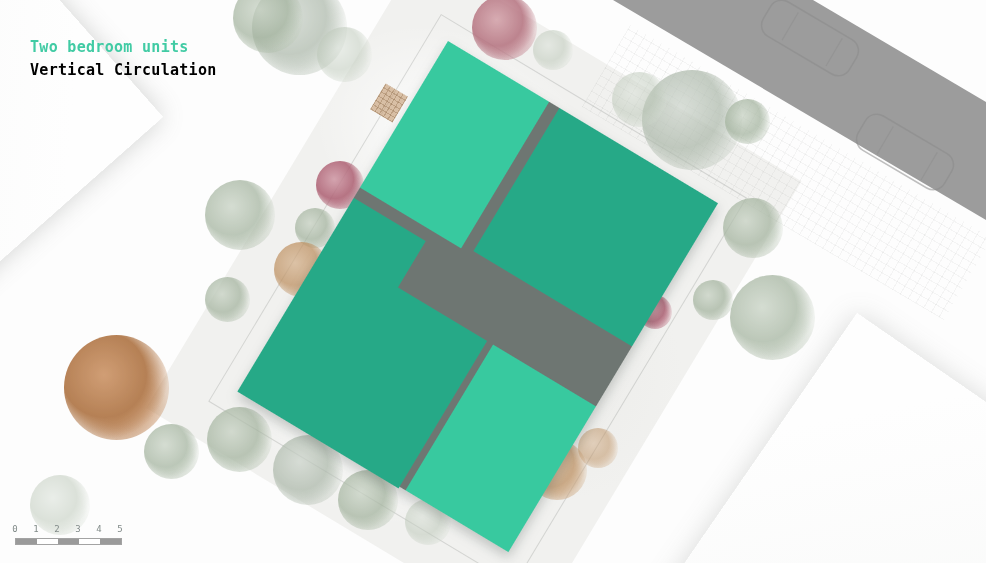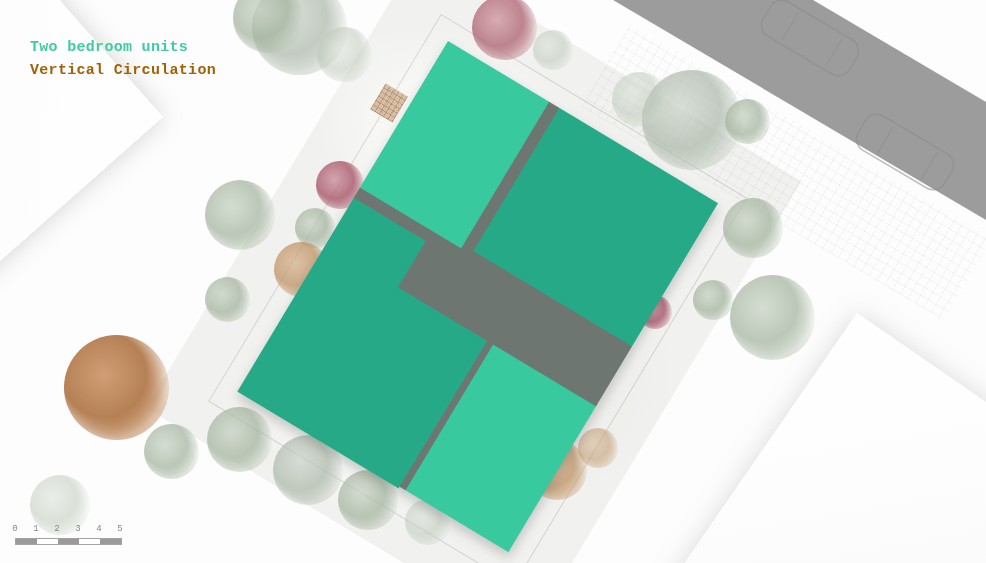--- a/index.html
+++ b/index.html
@@ -1,17 +1,17 @@
 <!DOCTYPE html>
 <html><head>
 <meta charset="utf-8">
 <style>
   html,body{margin:0;padding:0;}
   body{background:#ffffff;font-family:"DejaVu Sans Mono","Liberation Mono",monospace;}
-  .stage{position:relative;width:986px;height:563px;overflow:hidden;background:#fdfdfd;font-family:Liberation Mono, monospace;}
+  .stage{position:relative;width:986px;height:563px;overflow:hidden;background:#fdfdfd;}
 
   
   .plaza{
     position:absolute;left:0;top:0;width:445px;height:532px;
     transform:translate(420px,-48px) rotate(31deg);transform-origin:0 0;
     background-image:
       radial-gradient(220px 160px at 30% 28%, rgba(255,255,255,.95), transparent 70%),
       radial-gradient(260px 200px at 62% 55%, rgba(232,232,229,.8), transparent 72%),
       radial-gradient(180px 140px at 45% 80%, rgba(255,255,255,.8), transparent 70%);
     background-color:#f1f1ef;
@@ -146,21 +146,21 @@
       <rect x="0" y="0" width="118" height="171" fill="#38c99f"></rect>
       <rect x="130" y="0" width="185" height="167" fill="#26a987"></rect>
       <rect x="0" y="183" width="188" height="226" fill="#26a987"></rect>
       <rect x="195" y="236" width="120" height="171" fill="#38c99f"></rect>
       <polygon points="0,171 118,171 118,0 130,0 130,167 315,167 315,237 195,237 195,407 188,407 188,237 84,237 84,183 0,183" fill="#6e7672"></polygon>
     </svg>
   </div>
 
   <div class="legend">
     <div style="color: rgb(65, 203, 164);">Two bedroom units</div>
-    <div style="color: #a16207;">Vertical Circulation</div>
+    <div style="color: #000000;">Vertical Circulation</div>
   </div>
 
   <div class="scalebar">
     <div class="nums">
       <span style="left:0px">0</span>
       <span style="left:21px">1</span>
       <span style="left:42px">2</span>
       <span style="left:63px">3</span>
       <span style="left:84px">4</span>
       <span style="left:105px">5</span>

